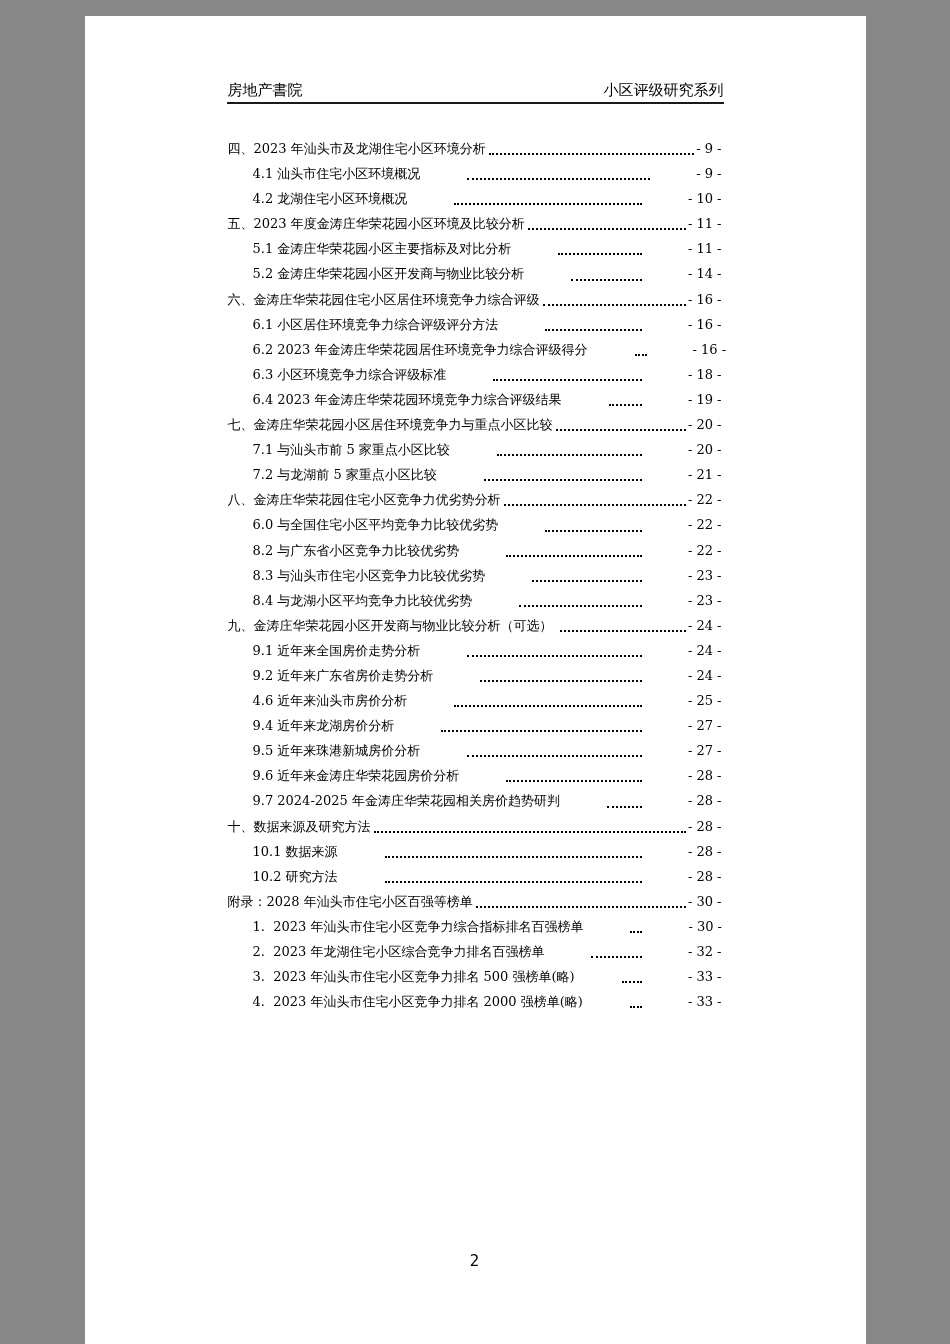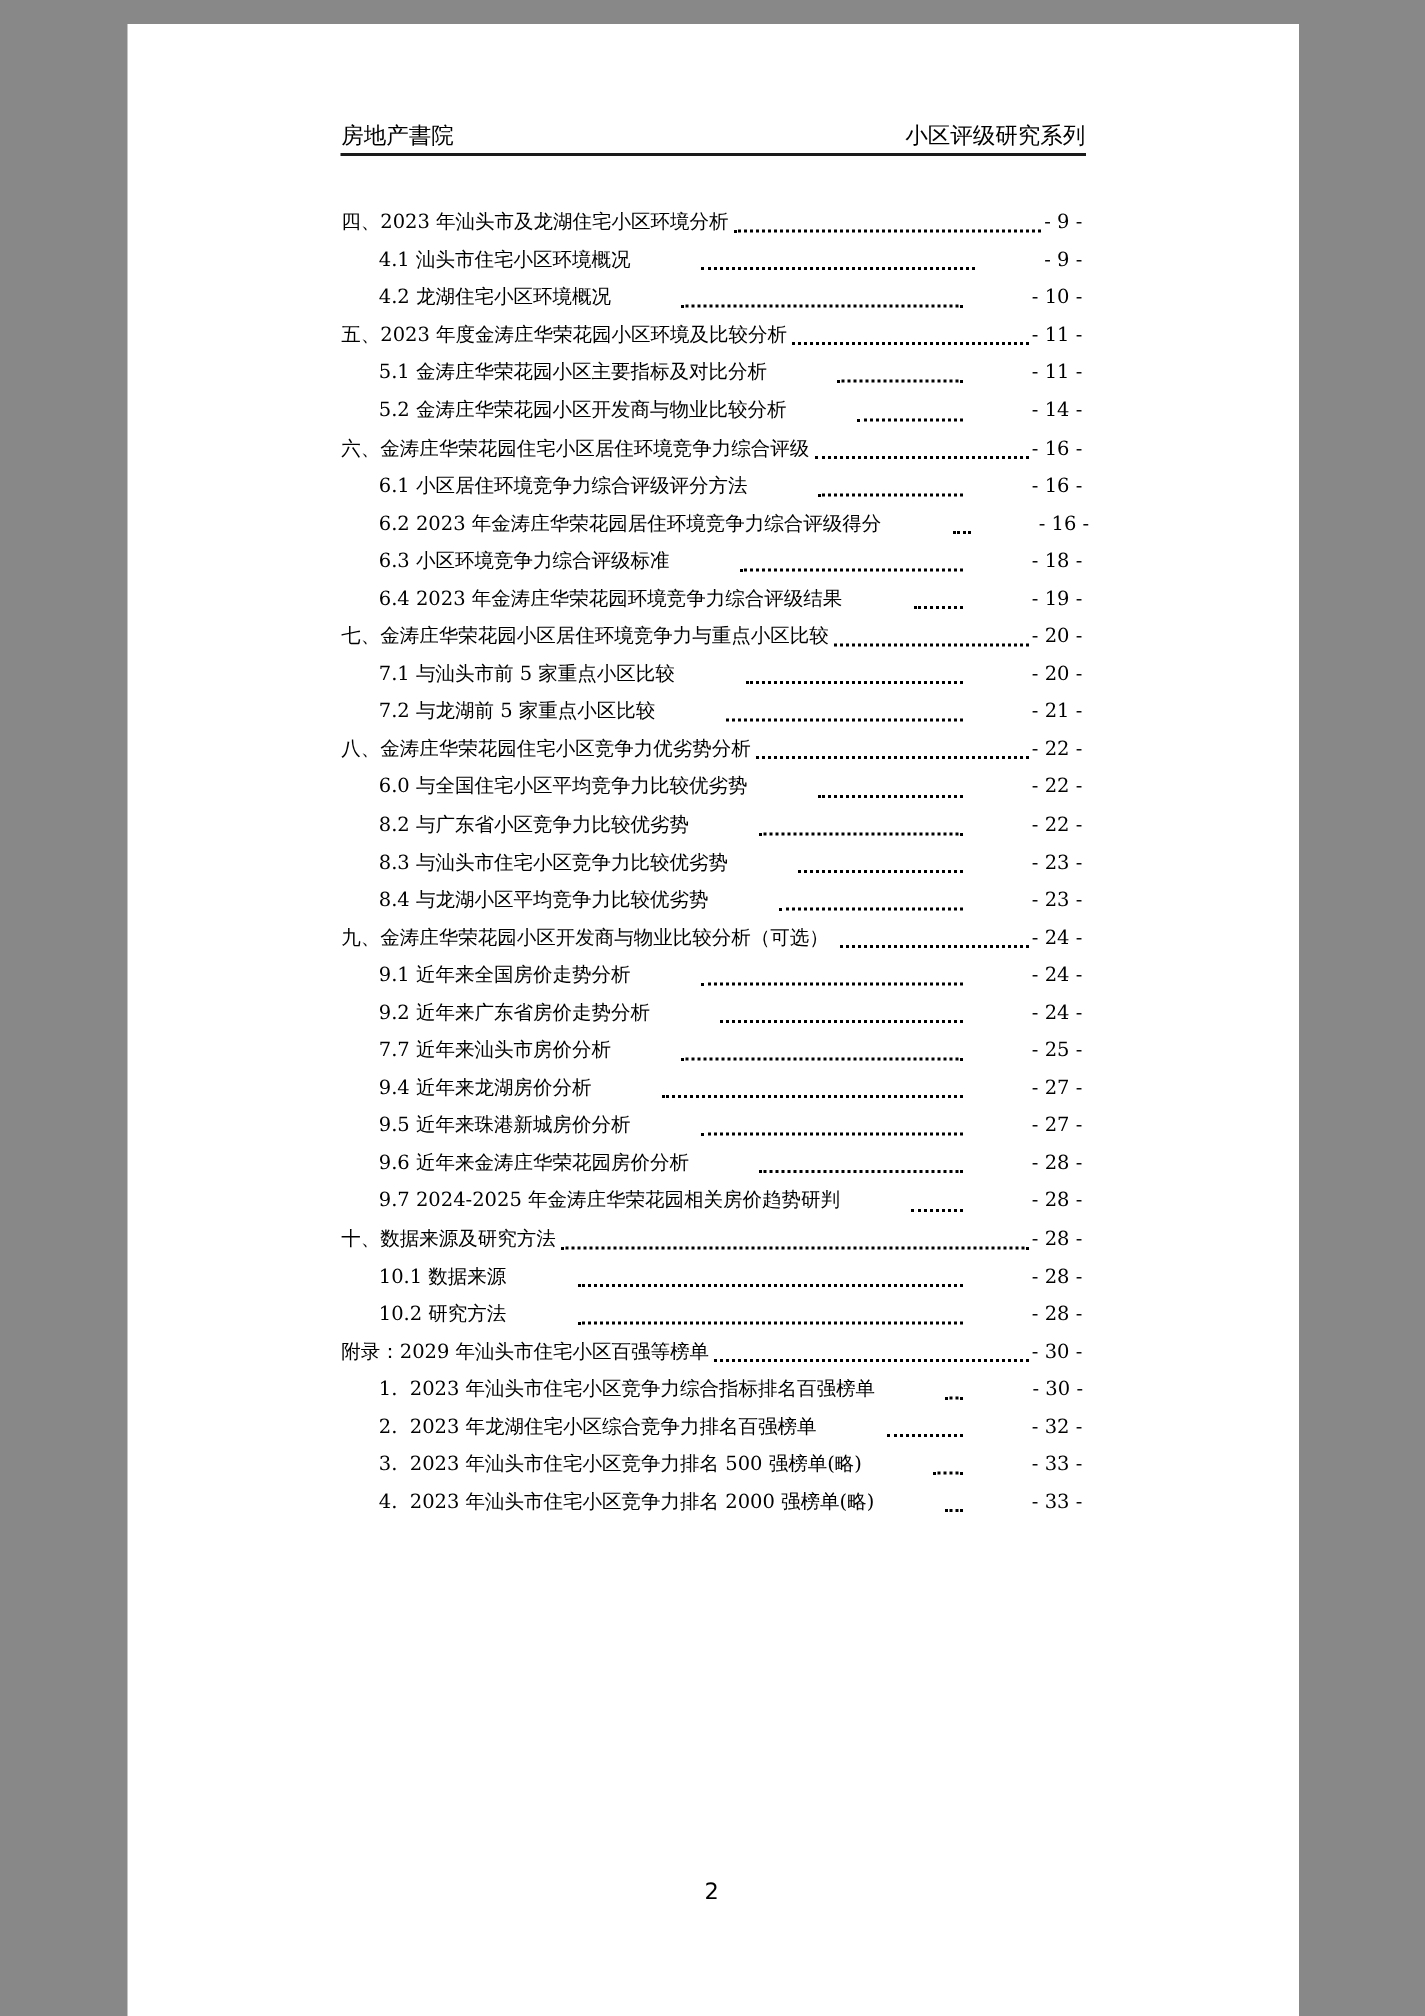--- a/index.html
+++ b/index.html
@@ -109,29 +109,29 @@
       <div class="toc-row lvl2"><span class="toc-label">7.1 与汕头市前 5 家重点小区比较</span><span class="toc-leader"></span><span class="toc-page">- 20 -</span></div>
       <div class="toc-row lvl2"><span class="toc-label">7.2 与龙湖前 5 家重点小区比较</span><span class="toc-leader"></span><span class="toc-page">- 21 -</span></div>
       <div class="toc-row lvl1"><span class="toc-label">八、金涛庄华荣花园住宅小区竞争力优劣势分析</span><span class="toc-leader"></span><span class="toc-page">- 22 -</span></div>
       <div class="toc-row lvl2"><span class="toc-label">6.0 与全国住宅小区平均竞争力比较优劣势</span><span class="toc-leader"></span><span class="toc-page">- 22 -</span></div>
       <div class="toc-row lvl2"><span class="toc-label">8.2 与广东省小区竞争力比较优劣势</span><span class="toc-leader"></span><span class="toc-page">- 22 -</span></div>
       <div class="toc-row lvl2"><span class="toc-label">8.3 与汕头市住宅小区竞争力比较优劣势</span><span class="toc-leader"></span><span class="toc-page">- 23 -</span></div>
       <div class="toc-row lvl2"><span class="toc-label">8.4 与龙湖小区平均竞争力比较优劣势</span><span class="toc-leader"></span><span class="toc-page">- 23 -</span></div>
       <div class="toc-row lvl1"><span class="toc-label">九、金涛庄华荣花园小区开发商与物业比较分析（可选） </span><span class="toc-leader"></span><span class="toc-page">- 24 -</span></div>
       <div class="toc-row lvl2"><span class="toc-label">9.1 近年来全国房价走势分析</span><span class="toc-leader"></span><span class="toc-page">- 24 -</span></div>
       <div class="toc-row lvl2"><span class="toc-label">9.2 近年来广东省房价走势分析</span><span class="toc-leader"></span><span class="toc-page">- 24 -</span></div>
-      <div class="toc-row lvl2"><span class="toc-label">7.7 近年来汕头市房价分析</span><span class="toc-leader"></span><span class="toc-page">- 25 -</span></div>
+      <div class="toc-row lvl2"><span class="toc-label">4.6 近年来汕头市房价分析</span><span class="toc-leader"></span><span class="toc-page">- 25 -</span></div>
       <div class="toc-row lvl2"><span class="toc-label">9.4 近年来龙湖房价分析</span><span class="toc-leader"></span><span class="toc-page">- 27 -</span></div>
       <div class="toc-row lvl2"><span class="toc-label">9.5 近年来珠港新城房价分析</span><span class="toc-leader"></span><span class="toc-page">- 27 -</span></div>
       <div class="toc-row lvl2"><span class="toc-label">9.6 近年来金涛庄华荣花园房价分析</span><span class="toc-leader"></span><span class="toc-page">- 28 -</span></div>
       <div class="toc-row lvl2"><span class="toc-label">9.7 2024-2025 年金涛庄华荣花园相关房价趋势研判</span><span class="toc-leader"></span><span class="toc-page">- 28 -</span></div>
       <div class="toc-row lvl1"><span class="toc-label">十、数据来源及研究方法</span><span class="toc-leader"></span><span class="toc-page">- 28 -</span></div>
       <div class="toc-row lvl2"><span class="toc-label">10.1 数据来源</span><span class="toc-leader"></span><span class="toc-page">- 28 -</span></div>
       <div class="toc-row lvl2"><span class="toc-label">10.2 研究方法</span><span class="toc-leader"></span><span class="toc-page">- 28 -</span></div>
-      <div class="toc-row lvl1"><span class="toc-label">附录：2029 年汕头市住宅小区百强等榜单</span><span class="toc-leader"></span><span class="toc-page">- 30 -</span></div>
+      <div class="toc-row lvl1"><span class="toc-label">附录：2028 年汕头市住宅小区百强等榜单</span><span class="toc-leader"></span><span class="toc-page">- 30 -</span></div>
       <div class="toc-row lvl2"><span class="toc-label">1.  2023 年汕头市住宅小区竞争力综合指标排名百强榜单</span><span class="toc-leader"></span><span class="toc-page">- 30 -</span></div>
       <div class="toc-row lvl2"><span class="toc-label">2.  2023 年龙湖住宅小区综合竞争力排名百强榜单</span><span class="toc-leader"></span><span class="toc-page">- 32 -</span></div>
       <div class="toc-row lvl2"><span class="toc-label">3.  2023 年汕头市住宅小区竞争力排名 500 强榜单(略)</span><span class="toc-leader"></span><span class="toc-page">- 33 -</span></div>
       <div class="toc-row lvl2"><span class="toc-label">4.  2023 年汕头市住宅小区竞争力排名 2000 强榜单(略)</span><span class="toc-leader"></span><span class="toc-page">- 33 -</span></div>
     </div>
 
   <div class="doc-footer">
     <span>2</span>
   </div>
 

